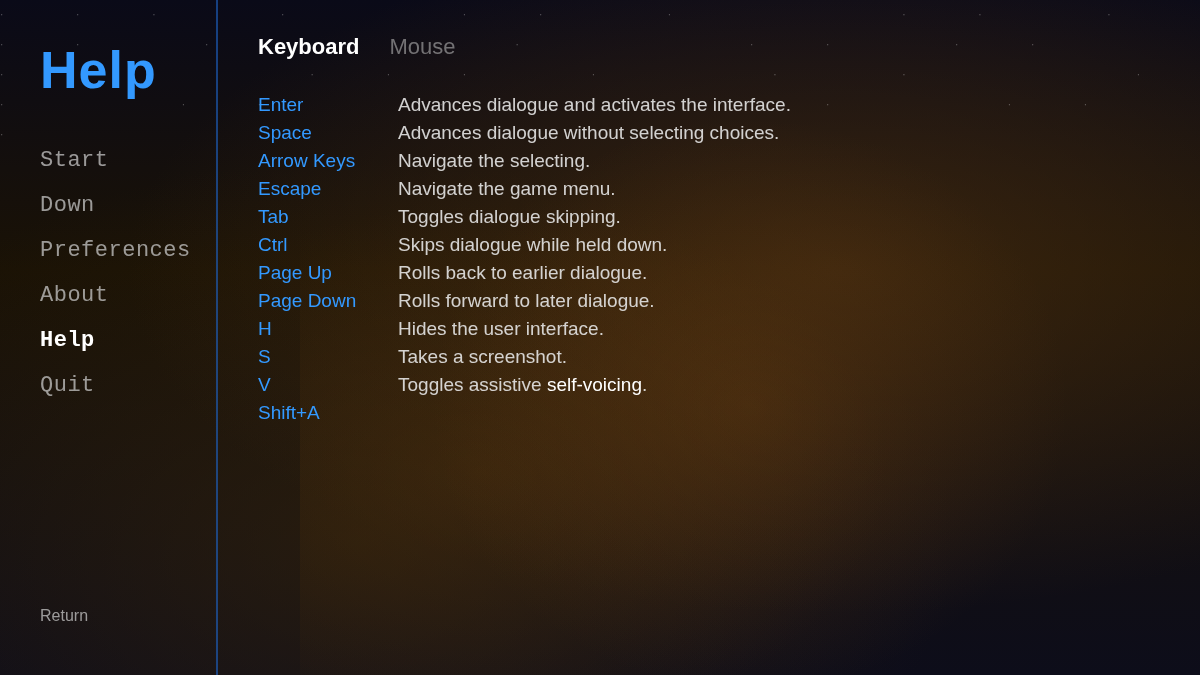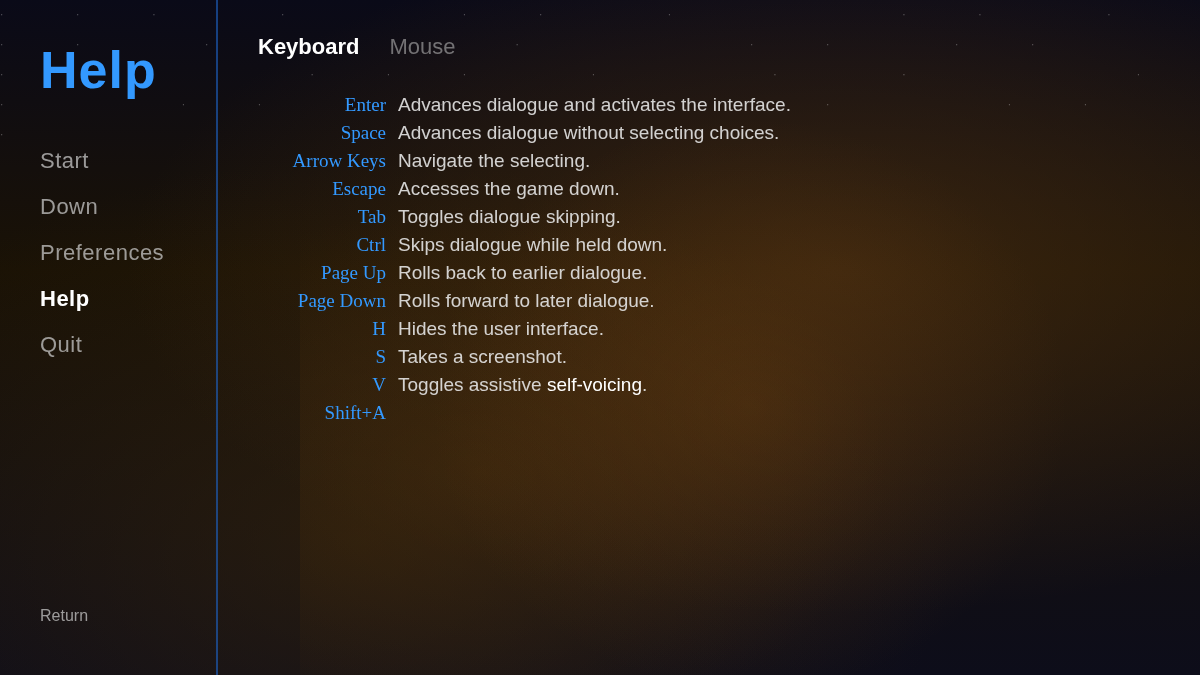--- a/index.html
+++ b/index.html
@@ -98,20 +98,21 @@
       padding: 0 30px 0 40px;
       gap: 4px;
     }
 
     .nav-item {
       color: rgba(200,200,200,0.75);
       font-size: 22px;
       padding: 8px 0;
       cursor: pointer;
       letter-spacing: 0.5px;
+      font-family: Liberation Mono, monospace;
     }
 
     .nav-item.active {
       color: white;
       font-weight: 700;
     }
 
     .sidebar-bottom {
       padding: 20px 30px 30px 40px;
     }
@@ -162,26 +163,24 @@
     }
 
     .shortcut-row {
       display: flex;
       align-items: baseline;
       gap: 0;
     }
 
     .shortcut-key {
       width: 140px;
-      text-align: right;
       color: #3399ff;
       font-size: 19px;
       flex-shrink: 0;
       padding-right: 12px;
-      font-family: Liberation Serif, serif;
     }
 
     .shortcut-desc {
       color: rgba(230,230,230,0.9);
       font-size: 19px;
     }
 
     .self-voicing-link {
       color: #ffffff;
       text-decoration: none;
@@ -197,20 +196,21 @@
 <div class="layout">
 
   <div class="sidebar">
     <div class="page-title">Help</div>
 
     <div class="nav-items">
 
     <div class="nav-item">Start</div>
         <div class="nav-item">Down</div>
         <div class="nav-item">Preferences</div>
+        <div class="nav-item">About</div>
         <div class="nav-item active">Help</div>
         <div class="nav-item">Quit</div>
       </div>
 
     <div class="sidebar-bottom">
       <div class="nav-item-return">Return</div>
     </div>
   </div>
 
   <div class="main-content">
@@ -230,21 +230,21 @@
         <div class="shortcut-row">
           <span class="shortcut-key">Space</span>
           <span class="shortcut-desc">Advances dialogue without selecting choices.</span>
         </div>
         <div class="shortcut-row">
           <span class="shortcut-key">Arrow Keys</span>
           <span class="shortcut-desc">Navigate the selecting.</span>
         </div>
         <div class="shortcut-row">
           <span class="shortcut-key">Escape</span>
-          <span class="shortcut-desc">Accesses the game down.</span>
+          <span class="shortcut-desc">Navigate the game menu.</span>
         </div>
         <div class="shortcut-row">
           <span class="shortcut-key">Tab</span>
           <span class="shortcut-desc">Toggles dialogue skipping.</span>
         </div>
         <div class="shortcut-row">
           <span class="shortcut-key">Ctrl</span>
           <span class="shortcut-desc">Skips dialogue while held down.</span>
         </div>
         <div class="shortcut-row">

